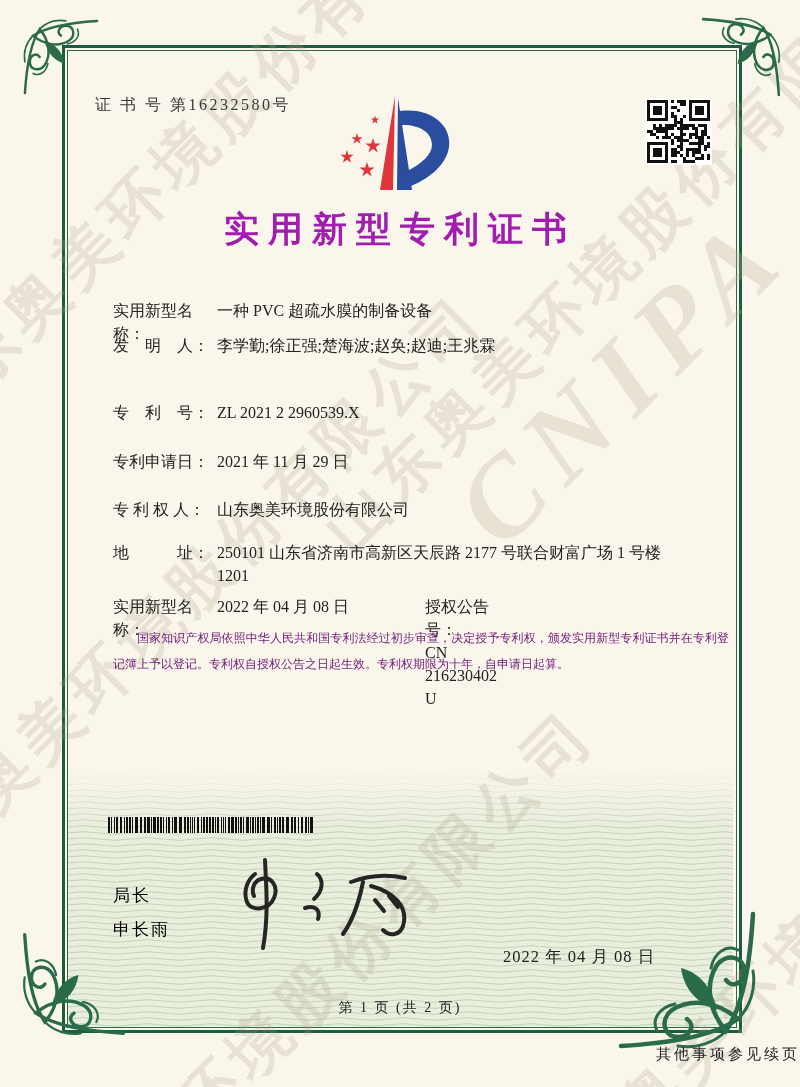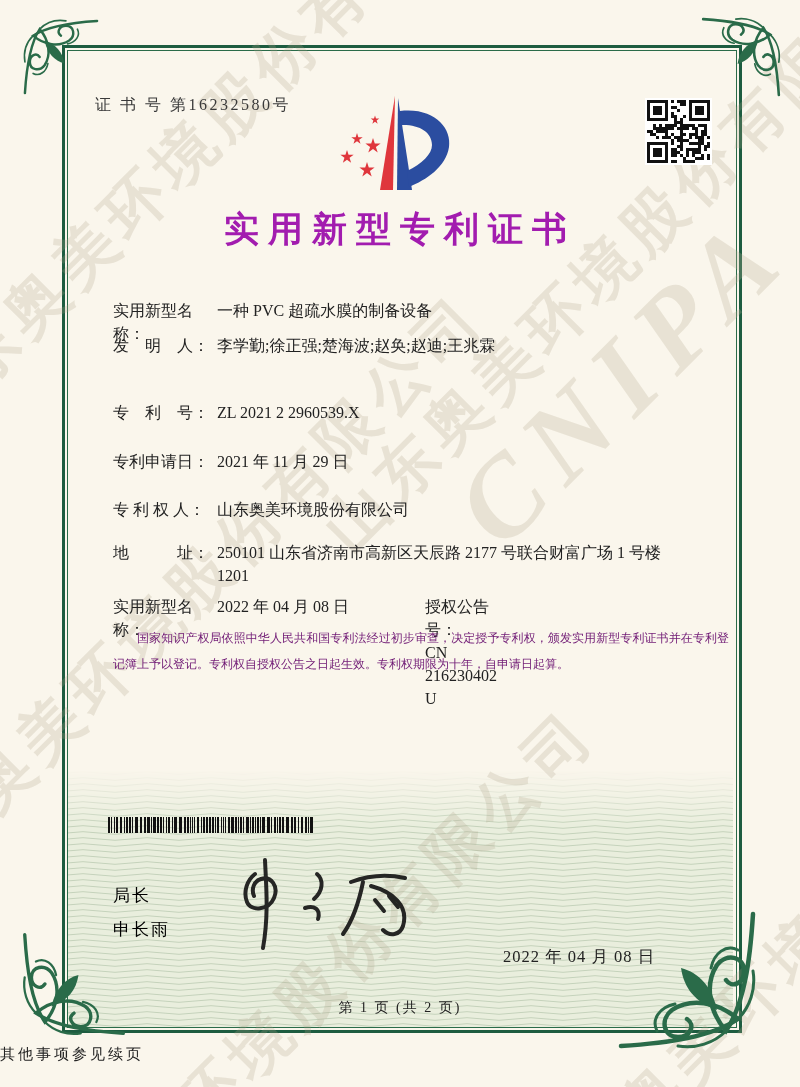--- a/index.html
+++ b/index.html
@@ -60,21 +60,21 @@
     position:absolute;left:113px;top:626px;width:616px;z-index:5;
     font-size:12px;line-height:25.5px;text-align:justify;color:#701a75;font-family:Liberation Serif, serif;
   }
   .paras p{margin:0;text-indent:2em;}
   
   .barcode{position:absolute;left:108px;top:817px;width:210px;height:16px;z-index:5;}
   .signer{position:absolute;left:113px;z-index:5;font-size:17px;letter-spacing:2px;color:#000000;}
   .signature{position:absolute;left:225px;top:852px;width:205px;height:105px;z-index:6;}
   .issue-date{position:absolute;left:503px;top:946px;font-size:16.5px;letter-spacing:1px;z-index:5;}
   .page-info{position:absolute;left:0;top:999px;width:800px;text-align:center;font-size:14px;letter-spacing:2px;z-index:5;}
-  .cont-note{position:absolute;left:0;top:1045px;width:800px;text-align:left;font-size:15px;letter-spacing:3px;z-index:5;color:#222;}
+  .cont-note{position:absolute;left:0;top:1045px;width:800px;text-align:right;font-size:15px;letter-spacing:3px;z-index:5;color:#222;}
   
   .corner{position:absolute;z-index:4;overflow:visible;}
   .os{stroke:#2a6b49;stroke-width:3;fill:none;stroke-linecap:round;}
   .os2{stroke:#2a6b49;stroke-width:2;fill:none;stroke-linecap:round;}
   .of{fill:#2a6b49;stroke:none;}
   .flip-x{transform:scaleX(-1);}
   .flip-y{transform:scaleY(-1);}
   .flip-xy{transform:scale(-1,-1);}
 </style>
 </head>

